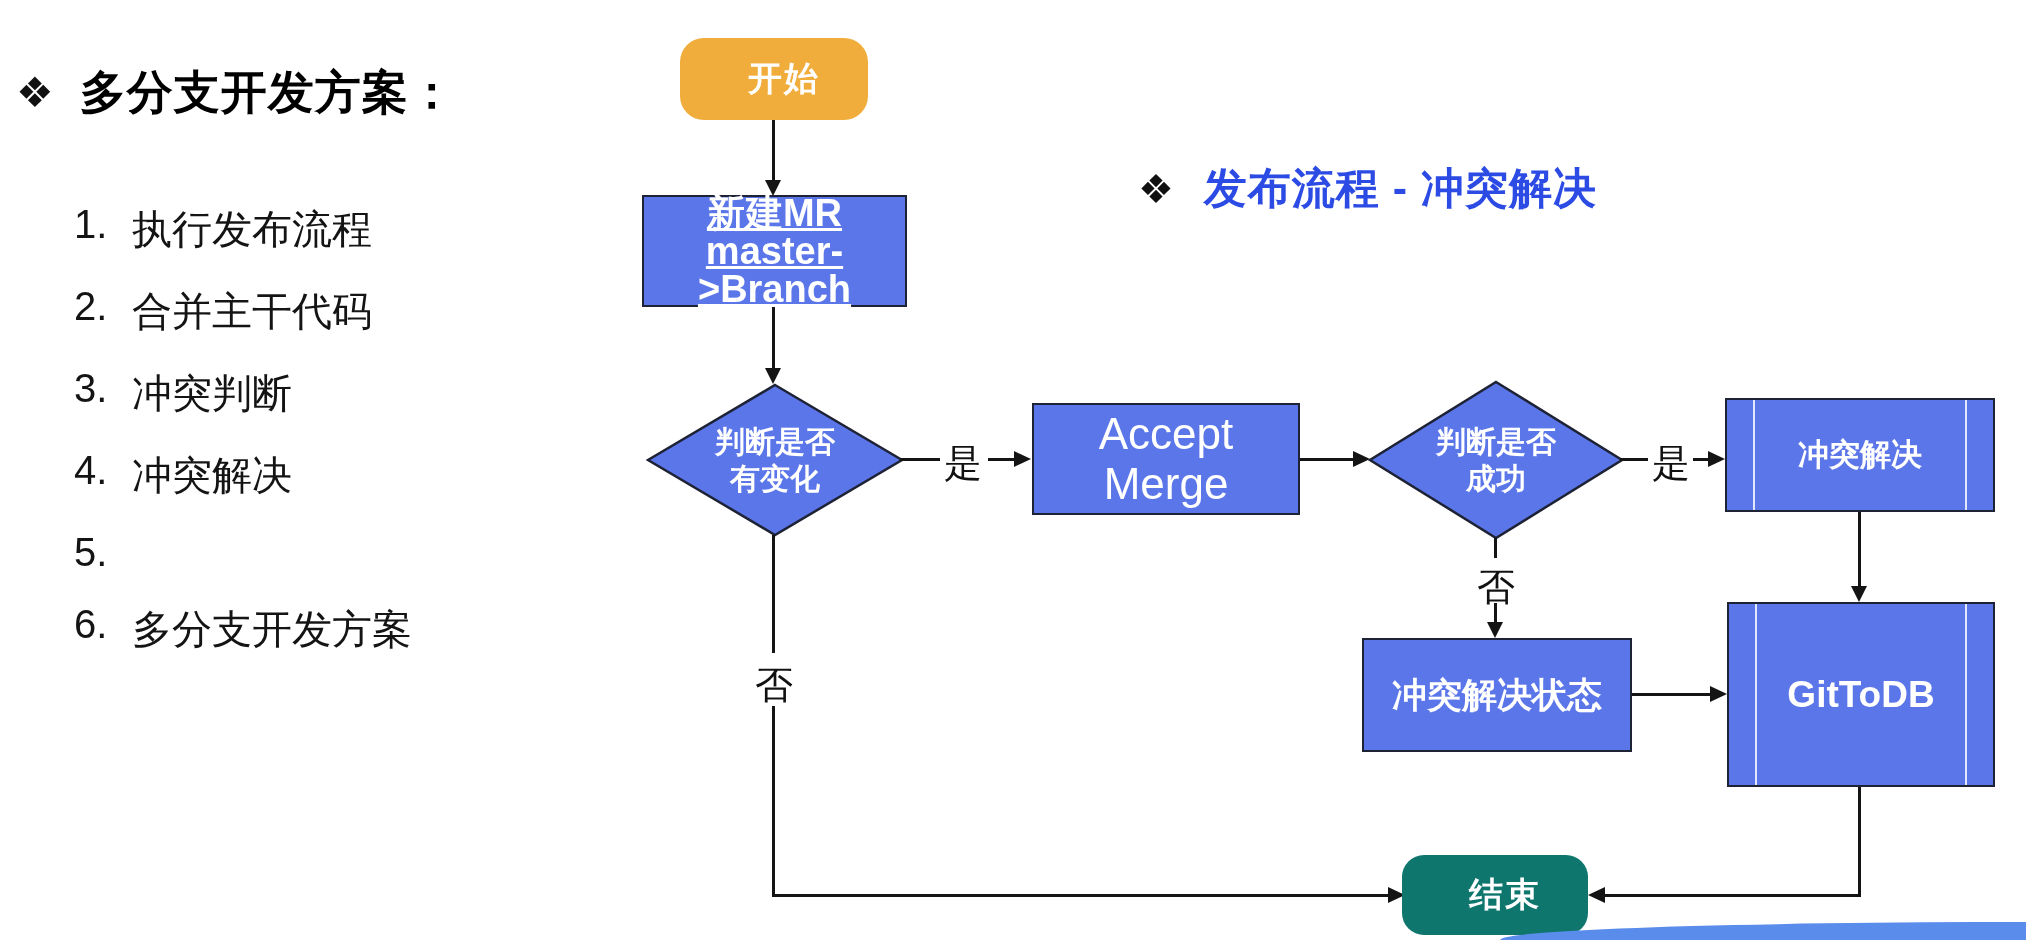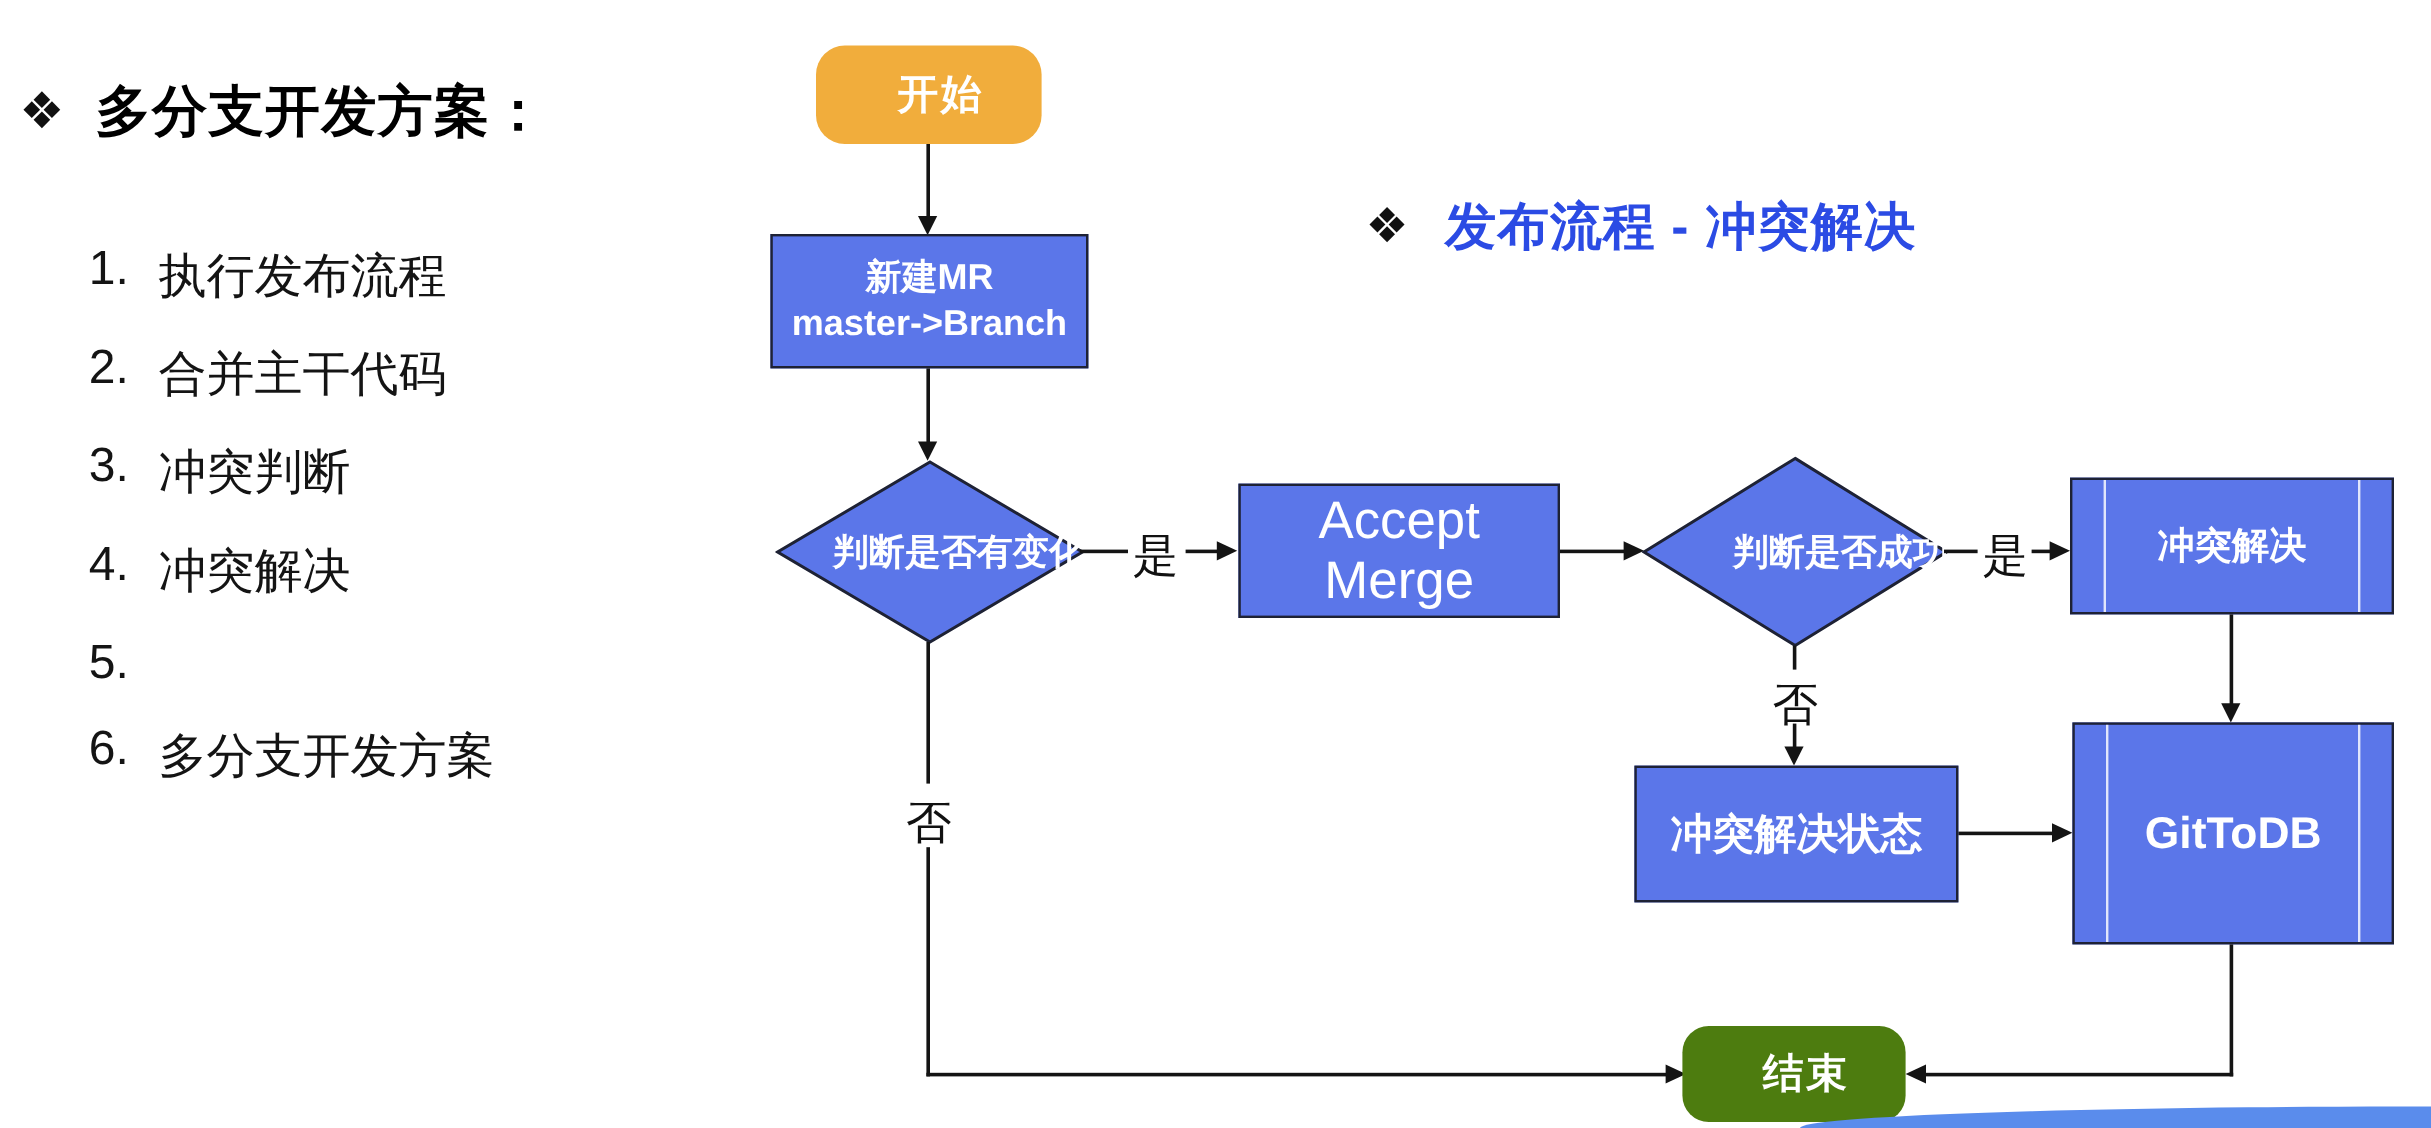--- a/index.html
+++ b/index.html
@@ -20,37 +20,37 @@
   
   .section-title{position:absolute;left:1138px;top:160px;display:flex;align-items:center;gap:30px;}
   .section-title .bullet{font-size:40px;line-height:1;color:#111;}
   .section-title .stext{font-size:43px;font-weight:700;color:#2b4be4;letter-spacing:1px;}
 
   
   .node{position:absolute;display:flex;flex-direction:column;align-items:center;justify-content:center;
         text-align:center;color:#fff;box-sizing:border-box;}
   .terminal{border-radius:24px;font-size:34px;font-weight:600;letter-spacing:2px;padding-left:20px;}
   .start{left:680px;top:38px;width:188px;height:82px;background:#f1ad3c;}
-  .end{left:1402px;top:855px;width:186px;height:80px;background:#4d7c0f;border-radius:22px;}
+  .end{left:1402px;top:855px;width:186px;height:80px;background:#0f766e;border-radius:22px;}
   .rect{background:#5b76e9;border:2.5px solid #1e2235;}
-  .newmr{left:642px;top:195px;width:265px;height:112px;font-size:30px;font-weight:600;line-height:38px;}
+  .newmr{left:642px;top:195px;width:265px;height:112px;font-size:38px;font-weight:600;line-height:38px;text-decoration:underline;}
   .accept{left:1032px;top:403px;width:268px;height:112px;font-size:44px;font-weight:400;}
   .status{left:1362px;top:638px;width:270px;height:114px;font-size:35px;font-weight:600;}
 
   
   .predef{background:#5b76e9;border:2.5px solid #1e2235;position:absolute;display:flex;
           align-items:center;justify-content:center;color:#fff;box-sizing:border-box;}
   .predef .bar{position:absolute;top:0;bottom:0;width:2px;background:rgba(255,255,255,0.82);}
   .predef .bar.l{left:26px;} .predef .bar.r{right:26px;}
   .conflict-resolve{left:1725px;top:398px;width:270px;height:114px;font-size:31px;font-weight:600;}
   .gittodb{left:1727px;top:602px;width:268px;height:185px;font-size:37px;font-weight:700;}
 
   
   .dia{position:absolute;}
-  .dia-text{position:absolute;display:flex;flex-direction:row;align-items:center;justify-content:flex-end;
+  .dia-text{position:absolute;display:flex;flex-direction:column;align-items:center;justify-content:center;
             color:#fff;font-size:30px;font-weight:600;line-height:37px;text-align:center;}
 
   
   .hline{position:absolute;height:3px;background:#141414;}
   .vline{position:absolute;width:3px;background:#141414;}
   .arr{position:absolute;width:0;height:0;}
   .arr.right{border-top:8px solid transparent;border-bottom:8px solid transparent;border-left:17px solid #141414;}
   .arr.left{border-top:8px solid transparent;border-bottom:8px solid transparent;border-right:17px solid #141414;}
   .arr.down{border-left:8px solid transparent;border-right:8px solid transparent;border-top:16px solid #141414;}
   .edge-label{position:absolute;font-size:38px;color:#111;}

